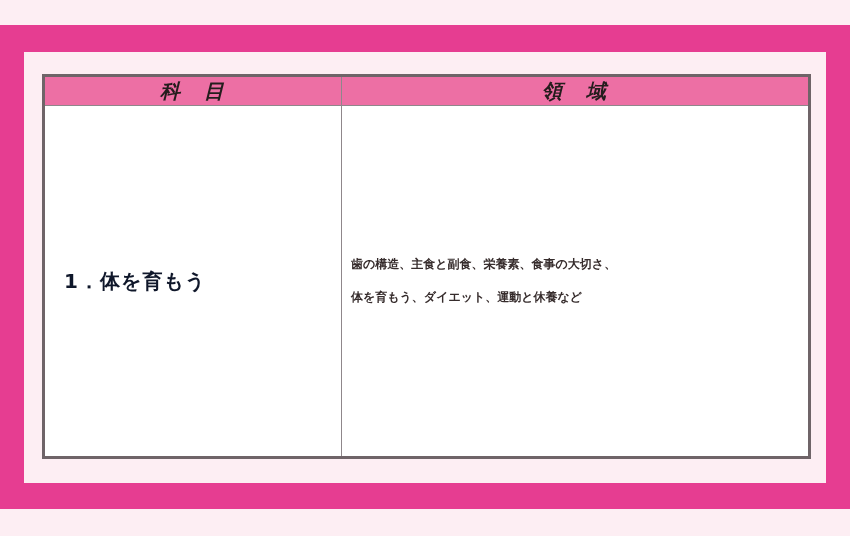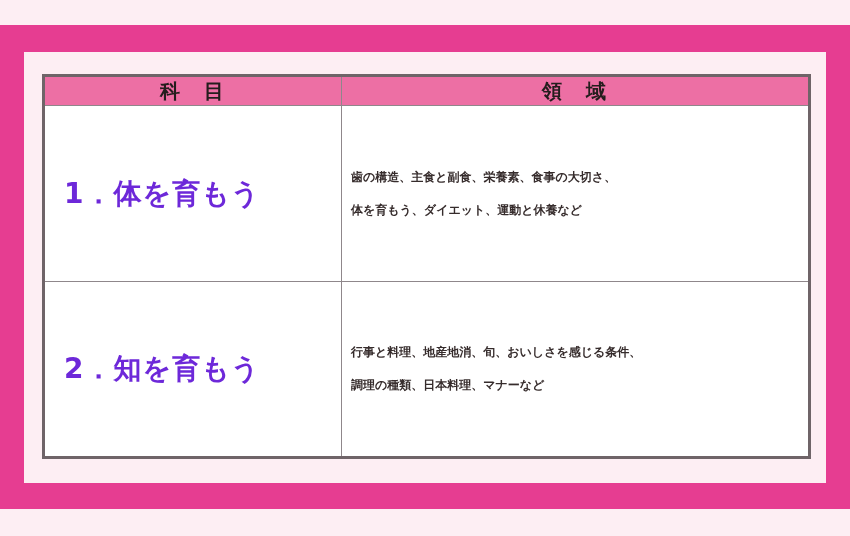--- a/index.html
+++ b/index.html
@@ -41,34 +41,34 @@
     background: #ffffff;
     border: 3px solid #6f6468;
   }
   .schedule-table col.col-subject { width: 298px; }
   .schedule-table col.col-domain  { width: 468px; }
   .schedule-table th, .schedule-table td {
     border: 1.5px solid #8f878b;
     padding: 0;
     vertical-align: middle;
   }
-  .schedule-table thead tr { height: 30px; }
+  .schedule-table thead tr { height: 30px; font-style: italic; }
   .schedule-table tbody tr { height: 89px; }
   th.header-cell {
     background: #ed6fa4;
     color: #241d1d;
     font-size: 20px;
     font-weight: bold;
     text-align: center;
     letter-spacing: 2px;
   }
   td.subject-cell {
-    font-size: 28px;
+    font-size: 20px;
     font-weight: bold;
-    color: #6d28d9;
+    color: #0f172a;
     padding-left: 19px;
     letter-spacing: 1px;
   }
   td.domain-cell {
     font-size: 12px;
     font-weight: 600;
     color: #362c2c;
     padding-left: 9px;
     padding-right: 4px;
     line-height: 33px;
@@ -94,22 +94,15 @@
       </tr>
     </thead>
     <tbody>
       <tr>
         <td class="subject-cell">1．体を育もう</td>
         <td class="domain-cell">
           <div>歯の構造、主食と副食、栄養素、食事の大切さ、</div>
           <div>体を育もう、ダイエット、運動と休養など</div>
         </td>
       </tr>
-      <tr>
-        <td class="subject-cell">2．知を育もう</td>
-        <td class="domain-cell">
-          <div>行事と料理、地産地消、旬、おいしさを感じる条件、</div>
-          <div>調理の種類、日本料理、マナーなど</div>
-        </td>
-      </tr>
     </tbody>
   </table>
 </div>
 
 </body></html>

